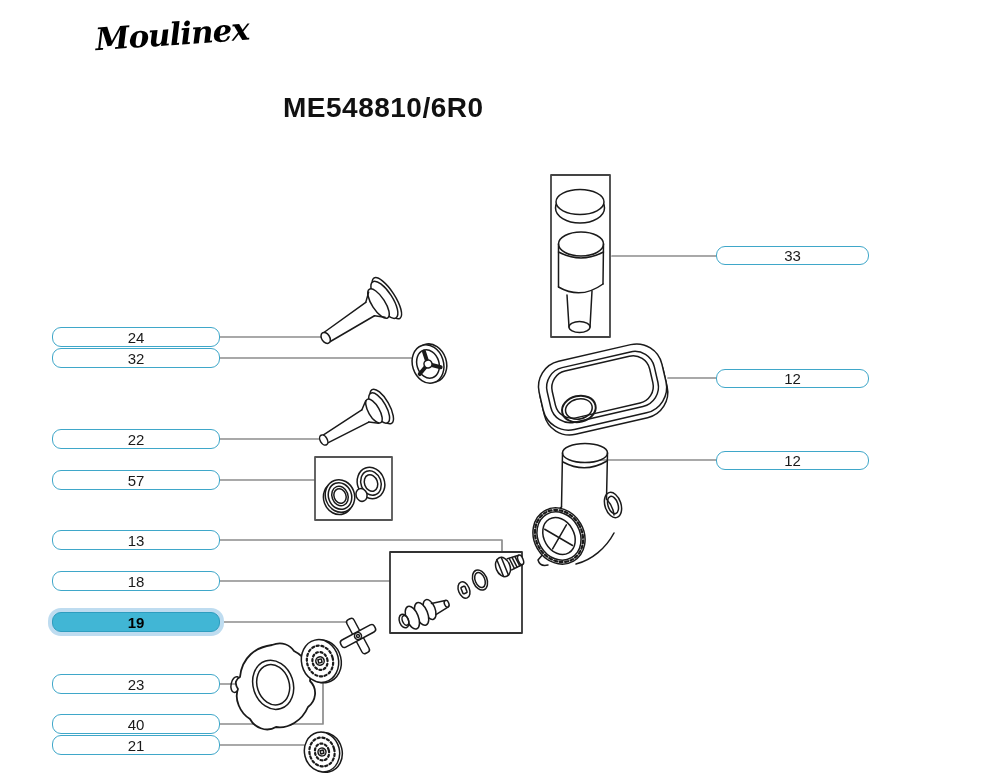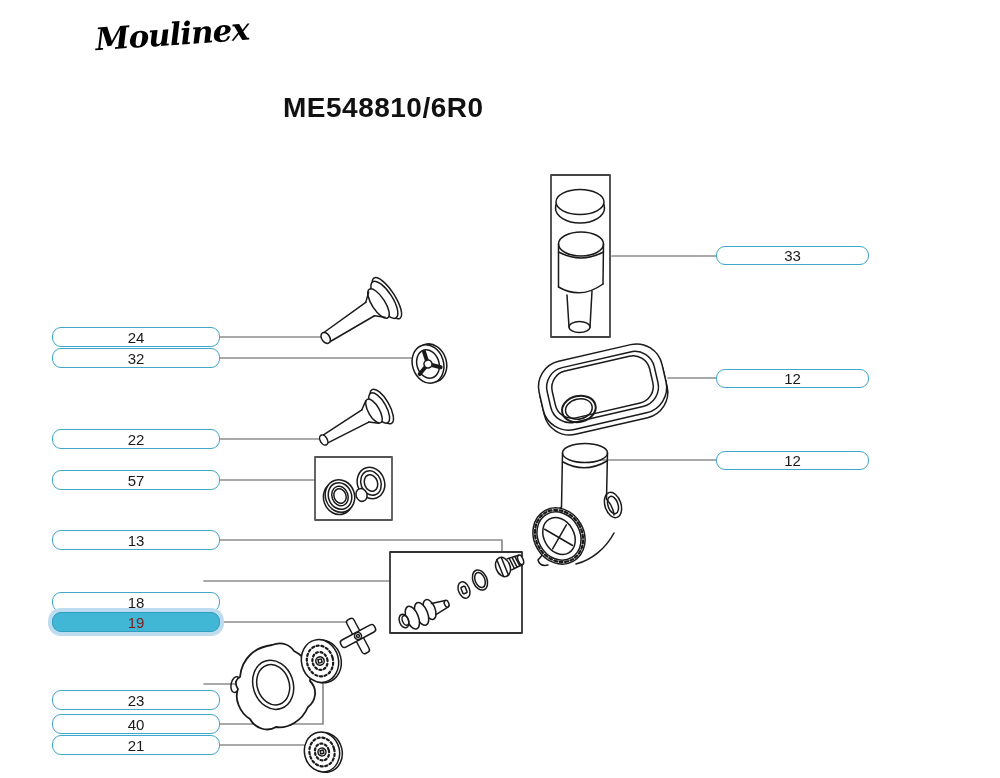--- a/index.html
+++ b/index.html
@@ -10,22 +10,22 @@
         transform:rotate(-4deg);letter-spacing:-1px;}
   #title{position:absolute;left:283px;top:92px;font-size:28px;font-weight:700;
          color:#111;letter-spacing:.5px;}
   svg{position:absolute;left:0;top:0;}
   .plabel{position:absolute;box-sizing:border-box;background:#fff;
           border:1.5px solid #3fa7c9;border-radius:9px;display:flex;
           align-items:center;justify-content:center;font-size:15px;color:#1a1a1a;
           cursor:pointer;z-index:3;}
   .plabel.left{left:52px;width:168px;height:20px;}
   .plabel.right{left:716px;width:153px;height:19px;}
-  .plabel.hl{background:#41b6d5;border-color:#2e9dbf;color:#7f1d1d;
-             box-shadow:0 0 0 4px #bedcf0;font-weight:normal;}
+  .plabel.hl{background:#41b6d5;border-color:#2e9dbf;color:#000000;
+             box-shadow:0 0 0 4px #bedcf0;font-weight:bold;}
 </style>
 </head>
 <body>
 
 <div id="stage">
 
   <div id="logo">Moulinex</div>
   <div id="title">ME548810/6R0</div>
 
   <svg width="1000" height="778" viewBox="0 0 1000 778" fill="none" stroke="#1a1a1a" stroke-width="1.5" stroke-linecap="round" stroke-linejoin="round">
@@ -198,22 +198,22 @@
       <circle r="4" fill="#fff"></circle>
       <rect x="-1.6" y="-1.6" width="3.2" height="3.2"></rect>
     </g>
   </svg>
 
   <div class="plabel left" style="top:327px">24</div>
   <div class="plabel left" style="top:348px">32</div>
   <div class="plabel left" style="top:429px">22</div>
   <div class="plabel left" style="top:470px">57</div>
   <div class="plabel left" style="top:530px">13</div>
-  <div class="plabel left" style="top:592px">18</div>
+  <div class="plabel left" style="top:571px">18</div>
   <div class="plabel left hl" style="top:612px">19</div>
-  <div class="plabel left" style="top:690px">23</div>
+  <div class="plabel left" style="top:674px">23</div>
   <div class="plabel left" style="top:714px">40</div>
   <div class="plabel left" style="top:735px">21</div>
   <div class="plabel right" style="top:246px">33</div>
   <div class="plabel right" style="top:369px">12</div>
   <div class="plabel right" style="top:451px">12</div>
 
 </div>
 
 </body></html>

